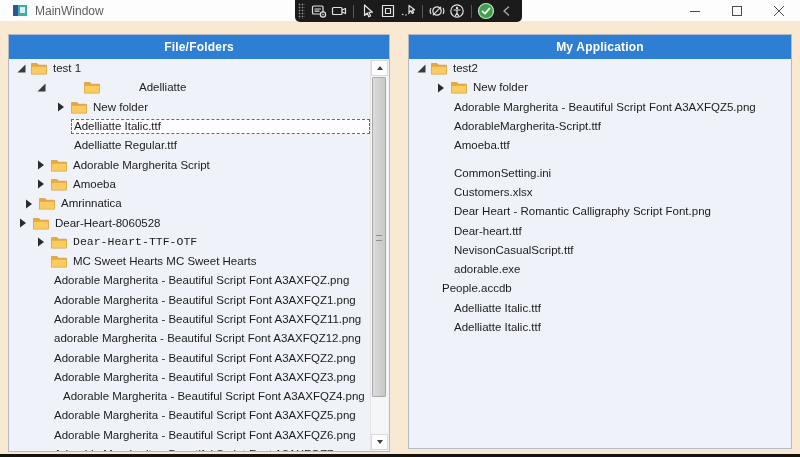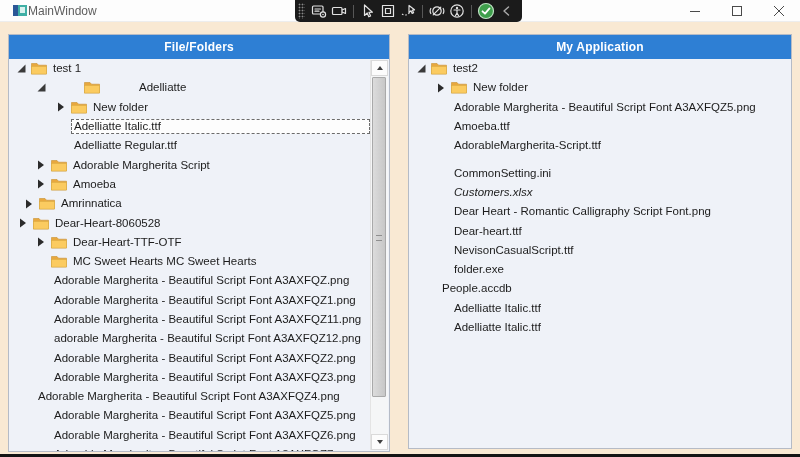--- a/index.html
+++ b/index.html
@@ -8,21 +8,21 @@
     font-family:"Liberation Sans",sans-serif;
     background:#F9E9D3;
   }
   
   .titlebar{
     position:absolute;top:0;left:0;width:800px;height:21px;
     background:#FDFDFD;border-bottom:1px solid #EDEDED;
     display:flex;align-items:center;z-index:5;
   }
   .app-icon{width:15px;height:13px;margin-left:13px;flex:none;display:flex;}
-  .title-text{font-size:12px;color:#5E5E5E;}
+  .title-text{margin-left:7px;font-size:12px;color:#5E5E5E;}
   .win-controls{margin-left:auto;display:flex;height:100%;}
   .win-btn{width:42px;height:100%;display:flex;align-items:center;justify-content:center;cursor:default;}
   
   .ctoolbar{
     position:absolute;left:295px;top:0;height:22px;z-index:20;
     background:#1B1B1B;border-radius:0 0 5px 5px;
     display:flex;align-items:center;padding:0 6px 0 3px;box-sizing:border-box;
   }
   .grip{
     width:7px;height:16px;margin-right:4px;flex:none;
@@ -280,21 +280,21 @@
           </svg>
         </span>
         <span class="ficon">
           <svg width="16" height="13" viewBox="0 0 16 13">
             <path d="M0.5,1.5 L6,1.5 L7.6,3.2 L15.5,3.2 L15.5,12 L0.5,12 Z" fill="#E8A83E" stroke="#C89130" stroke-width="0.6"></path>
             <rect x="0.5" y="4.4" width="15" height="7.6" fill="#FBCB60" stroke="#D8A83E" stroke-width="0.5"></rect>
           </svg>
         </span>
         <span class="lbl">Dear-Heart-8060528</span>
       </div>
-      <div class="trow" style="padding-left: 28px;">
+      <div class="trow" style="padding-left: 28px; font-family: Liberation Mono, monospace;">
         <span class="slot">
           <svg width="8" height="10" viewBox="0 0 8 10">
             <polygon points="1,0.5 7,5 1,9.5" fill="#2B2B2B"></polygon>
           </svg>
         </span>
         <span class="ficon">
           <svg width="16" height="13" viewBox="0 0 16 13">
             <path d="M0.5,1.5 L6,1.5 L7.6,3.2 L15.5,3.2 L15.5,12 L0.5,12 Z" fill="#E8A83E" stroke="#C89130" stroke-width="0.6"></path>
             <rect x="0.5" y="4.4" width="15" height="7.6" fill="#FBCB60" stroke="#D8A83E" stroke-width="0.5"></rect>
           </svg>
@@ -328,21 +328,21 @@
         <span class="lbl">adorable Margherita - Beautiful Script Font A3AXFQZ12.png</span>
       </div>
       <div class="trow" style="padding-left: 28px;">
         <span class="slot"></span>
         <span class="lbl">Adorable Margherita - Beautiful Script Font A3AXFQZ2.png</span>
       </div>
       <div class="trow" style="padding-left: 28px;">
         <span class="slot"></span>
         <span class="lbl">Adorable Margherita - Beautiful Script Font A3AXFQZ3.png</span>
       </div>
-      <div class="trow" style="padding-left: 12px;">
+      <div class="trow" style="padding-left: 37px;">
         <span class="slot"></span>
         <span class="lbl">Adorable Margherita - Beautiful Script Font A3AXFQZ4.png</span>
       </div>
       <div class="trow" style="padding-left: 28px;">
         <span class="slot"></span>
         <span class="lbl">Adorable Margherita - Beautiful Script Font A3AXFQZ5.png</span>
       </div>
       <div class="trow" style="padding-left: 28px;">
         <span class="slot"></span>
         <span class="lbl">Adorable Margherita - Beautiful Script Font A3AXFQZ6.png</span>
@@ -393,49 +393,49 @@
           </svg>
         </span>
         <span class="lbl">New folder</span>
       </div>
       <div class="trow" style="padding-left: 28px;">
         <span class="slot"></span>
         <span class="lbl">Adorable Margherita - Beautiful Script Font A3AXFQZ5.png</span>
       </div>
       <div class="trow" style="padding-left: 28px;">
         <span class="slot"></span>
+        <span class="lbl">AdorableMargherita-Script.ttf</span>
+      </div>
+      <div class="trow" style="padding-left: 28px;">
+        <span class="slot"></span>
         <span class="lbl">Amoeba.ttf</span>
       </div>
-      <div class="trow" style="padding-left: 28px;">
-        <span class="slot"></span>
-        <span class="lbl">AdorableMargherita-Script.ttf</span>
-      </div>
       <div class="trow" style="padding-left: 28px; margin-top: 8px;">
         <span class="slot"></span>
         <span class="lbl">CommonSetting.ini</span>
       </div>
-      <div class="trow" style="padding-left: 28px; font-style: italic;">
+      <div class="trow" style="padding-left: 28px;">
         <span class="slot"></span>
         <span class="lbl">Customers.xlsx</span>
       </div>
       <div class="trow" style="padding-left: 28px;">
         <span class="slot"></span>
         <span class="lbl">Dear Heart - Romantic Calligraphy Script Font.png</span>
       </div>
       <div class="trow" style="padding-left: 28px;">
         <span class="slot"></span>
         <span class="lbl">Dear-heart.ttf</span>
       </div>
       <div class="trow" style="padding-left: 28px;">
         <span class="slot"></span>
         <span class="lbl">NevisonCasualScript.ttf</span>
       </div>
       <div class="trow" style="padding-left: 28px;">
         <span class="slot"></span>
-        <span class="lbl">folder.exe</span>
+        <span class="lbl">adorable.exe</span>
       </div>
       <div class="trow" style="padding-left: 16px; text-align: center;">
         <span class="slot"></span>
         <span class="lbl">People.accdb</span>
       </div>
       <div class="trow" style="padding-left: 28px;">
         <span class="slot"></span>
         <span class="lbl">Adelliatte Italic.ttf</span>
       </div>
       <div class="trow" style="padding-left: 28px;">

